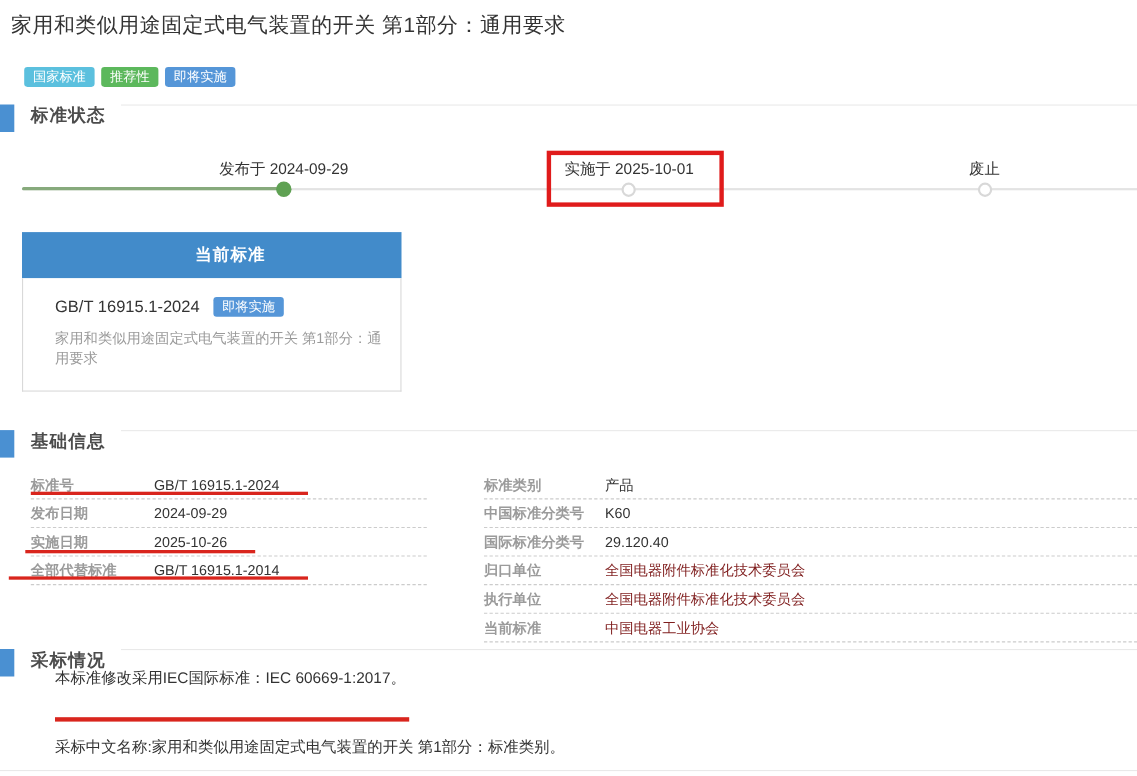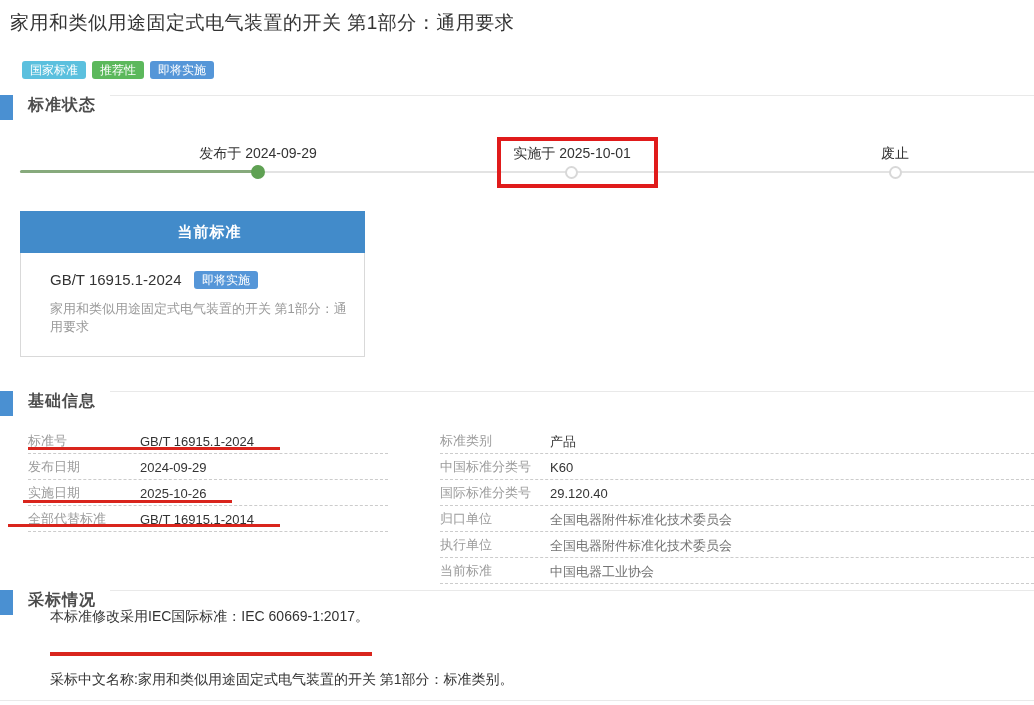--- a/index.html
+++ b/index.html
@@ -34,25 +34,25 @@
   .card-body { border:1px solid #d9d9d9; border-top:none; background:#fff; padding:17px 16px 20px 29px; }
   .card-code { font-size:15px; color:#333; vertical-align:middle; }
   .card-body .badge { margin-left:8px; vertical-align:middle; }
   .card-desc { margin-top:11px; font-size:13px; color:#9a9a9a; }
 
   
   .info-table { position:absolute; top:428px; }
   .info-table.left  { left:28px;  width:360px; }
   .info-table.right { left:440px; width:604px; }
   .info-row { height:26px; line-height:25px; border-bottom:1px dashed #ccc; white-space:nowrap; overflow:visible; }
-  .info-label { display:inline-block; font-size:13px; font-weight:normal; color:#9b9b9b; vertical-align:top; }
+  .info-label { display:inline-block; font-size:13px; font-weight:bold; color:#9b9b9b; vertical-align:top; }
   .info-table.left  .info-label { width:112px; }
   .info-table.right .info-label { width:110px; }
   .info-value { font-size:13px; color:#333; }
-  .info-value.link { color:#737373; cursor:pointer; }
+  .info-value.link { color:#7f1d1d; cursor:pointer; }
 
   
   .red-underline { position:absolute; height:3px; background:#d9251d; }
   .u1 { left:0;    top:19px; width:252px; }
   .u2 { left:-5px; top:72px; width:209px; }
   .u3 { left:-20px;top:96px; width:272px; }
 
   
   .adopt-line { position:absolute; left:50px; font-size:14px; color:#333; white-space:nowrap; }
   .line1 { top:608px; }

